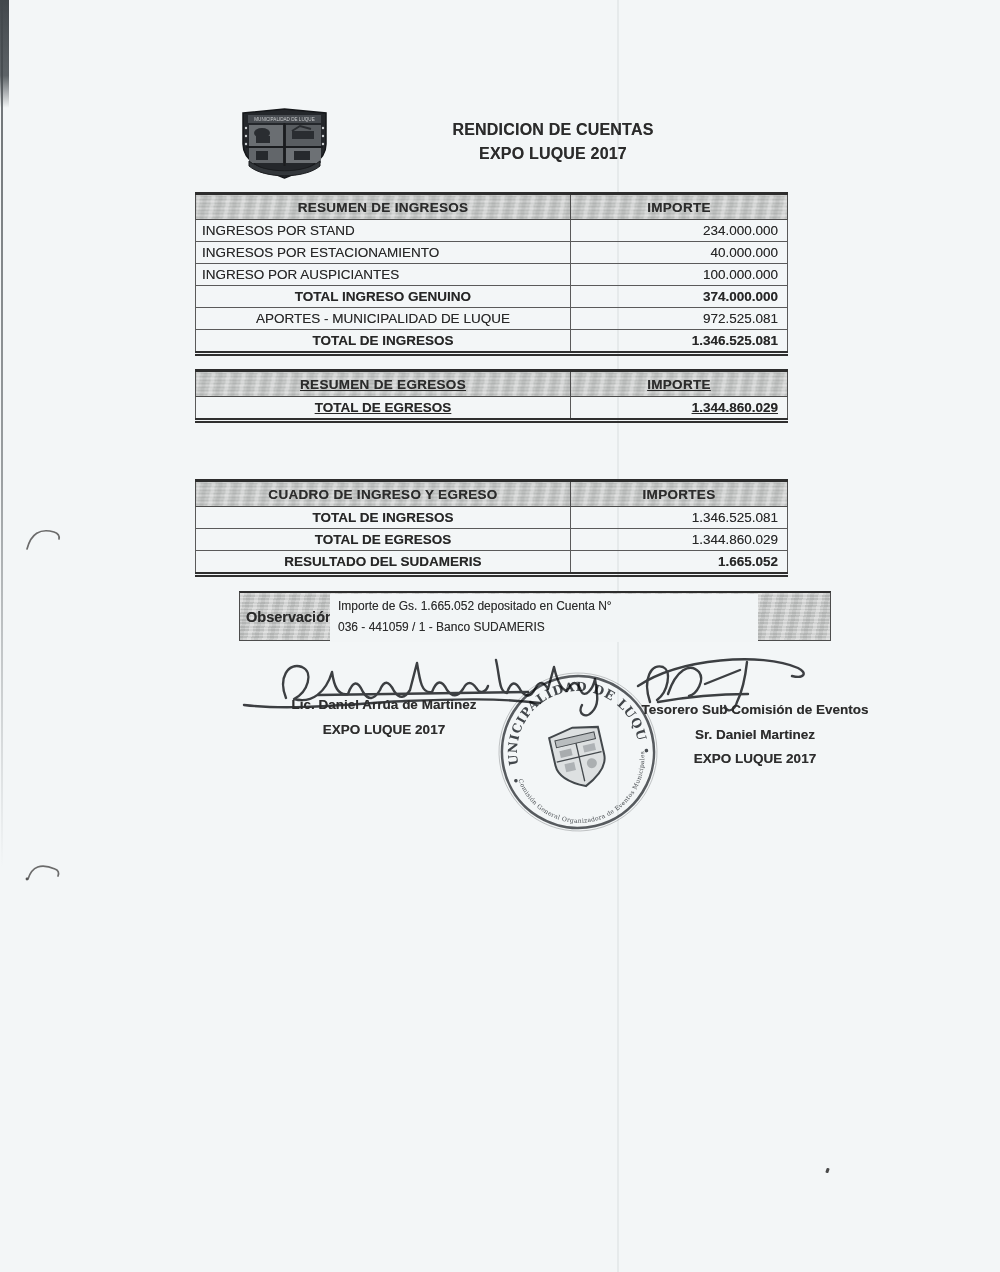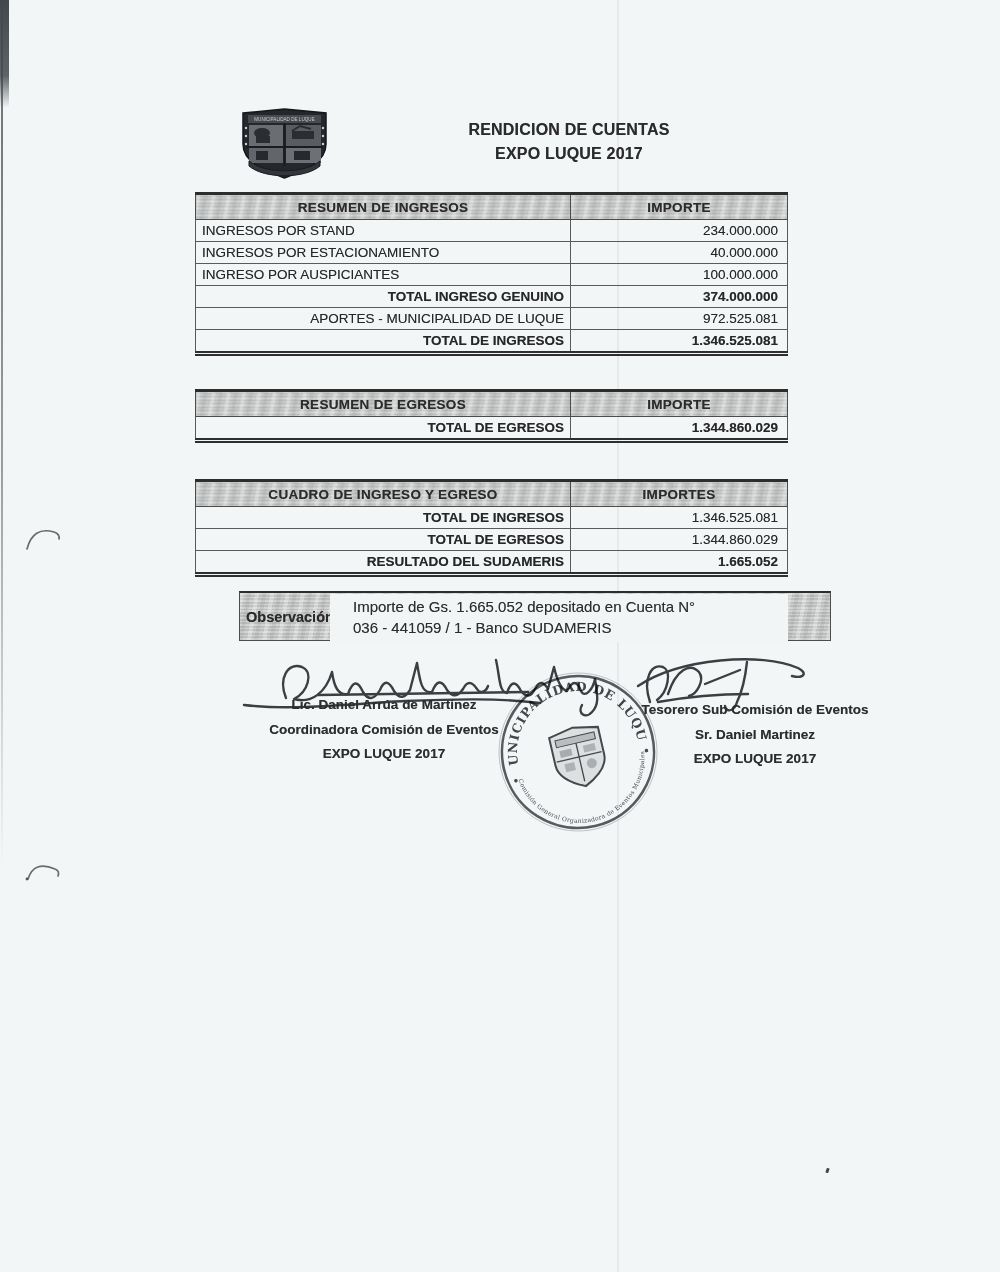--- a/index.html
+++ b/index.html
@@ -15,58 +15,58 @@
   .edge-strip{position:absolute;left:0;top:0;width:9px;height:108px;
     background:linear-gradient(180deg,#42484c 0%,#5d6367 70%,rgba(93,99,103,0) 100%);}
   .edge-line{position:absolute;left:1px;top:0;width:2px;height:868px;
     background:linear-gradient(180deg,rgba(66,72,76,.8) 0%,rgba(66,72,76,.5) 55%,rgba(66,72,76,0) 100%);}
   .speck{position:absolute;left:826px;top:1168px;width:3px;height:5px;background:#4a4a4a;border-radius:1px;transform:rotate(20deg);}
   .punch-svg{position:absolute;left:0;top:0;width:90px;height:950px;}
 
   
   .logo{position:absolute;left:236px;top:106px;width:97px;height:76px;}
   .titleblk{
-    position:absolute;left:414px;top:118px;width:310px;text-align:center;
+    position:absolute;left:398px;top:118px;width:310px;text-align:center;
     font-weight:bold;font-size:16px;line-height:24px;letter-spacing:.2px;color:#2b2b2b;
     text-shadow:0 0 .4px rgba(40,40,40,.55);
   }
 
   
   .doc-table{
     position:absolute;left:195px;width:592px;border-collapse:collapse;table-layout:fixed;
     font-size:13.5px;color:#272727;text-shadow:0 0 .35px rgba(40,40,40,.45);
   }
   .doc-table col.c1{width:375px;}
   .doc-table col.c2{width:217px;}
   .doc-table th{
     height:22px;font-size:13.5px;font-weight:bold;text-align:center;letter-spacing:.3px;
     border:1.4px solid #4c4c4c;border-top:3px solid #2d2d2d;color:#2b2b2b;
   }
   .doc-table td{height:21px;border:1.2px solid #5a5a5a;padding:0 6px;}
   .doc-table td.amt{text-align:right;padding-right:9px;padding-left:40px;}
-  .lc{text-align:right;}
+  .lc{text-align:center;}
   .lb,.ab{font-weight:bold;}
   tr.dbl td{border-bottom:5px double #2f2f2f;}
-  #t1{top:192px;} #t2{top:389px;} #t3{top:479px;}
+  #t1{top:192px;} #t2{top:369px;text-decoration:underline;} #t3{top:479px;}
 
   .shade{
     background-color:#c5c7c6;
     background-image:
       repeating-linear-gradient(100deg, rgba(255,255,255,.30) 0 4px, rgba(255,255,255,0) 4px 7px, rgba(40,45,45,.07) 7px 11px, rgba(255,255,255,0) 11px 15px),
       repeating-linear-gradient(0deg, rgba(255,255,255,.22) 0 1.5px, rgba(30,30,30,.05) 1.5px 3.5px);
     margin-left: 44px;
   }
 
   
   .obs{position:absolute;left:195px;top:591px;width:592px;height:50px;
     border:1.4px solid #4c4c4c;border-top:2.5px solid #2d2d2d;box-sizing:border-box;}
   .obs-label{position:absolute;left:6px;top:0;height:100%;display:flex;align-items:center;
     font-weight:bold;font-size:14.5px;color:#2a2a2a;text-shadow:0 0 .4px rgba(40,40,40,.5);}
   .obs-white{position:absolute;left:90px;top:1px;width:412px;height:44px;background:#f2f5f6;
-    padding:2px 23px;font-size:15px;line-height:21px;color:#2d2d2d;text-shadow:0 0 .35px rgba(40,40,40,.45);}
+    padding:2px 8px;font-size:12px;line-height:21px;color:#2d2d2d;text-shadow:0 0 .35px rgba(40,40,40,.45);}
 
   
   .sig-svg{position:absolute;left:200px;top:648px;width:640px;height:200px;}
   .sigstroke{fill:none;stroke:#23262a;stroke-width:2.4;stroke-linecap:round;stroke-linejoin:round;opacity:.88;}
   .sigblk{position:absolute;text-align:center;font-weight:bold;font-size:13.5px;line-height:24.5px;
     color:#2d2d2d;text-shadow:0 0 .4px rgba(40,40,40,.5);z-index:1;}
   #sigL{left:228px;top:693px;width:312px;}
   #sigR{left:612px;top:698px;width:286px;}
 
   .stamp{position:absolute;left:492px;top:666px;width:172px;height:172px;
@@ -224,21 +224,20 @@
       <path d="M450,54 C442,30 452,15 463,19 C472,23 468,44 457,52"></path>
       <path d="M468,46 C476,22 490,14 499,24 C505,32 497,46 489,48"></path>
       <path d="M505,36 L540,22"></path>
       <path d="M547,14 C545,32 541,46 537,54 C535,62 527,66 525,58"></path>
       <path d="M458,54 C492,48 522,46 548,46"></path>
     </g>
   </svg>
 
   <div class="sigblk" id="sigL">
     <div>Lic. Daniel Arrúa de Martinez</div>
-    <div>Coordinadora Comisión de Eventos</div>
     <div>EXPO LUQUE 2017</div>
   </div>
   <div class="sigblk" id="sigR">
     <div>Tesorero Sub Comisión de Eventos</div>
     <div>Sr. Daniel Martinez</div>
     <div>EXPO LUQUE 2017</div>
   </div>
 
   <svg class="stamp" viewBox="-86 -86 172 172">
     <circle r="76" fill="none" stroke="#3f4347" stroke-width="2.6" opacity=".9"></circle>

